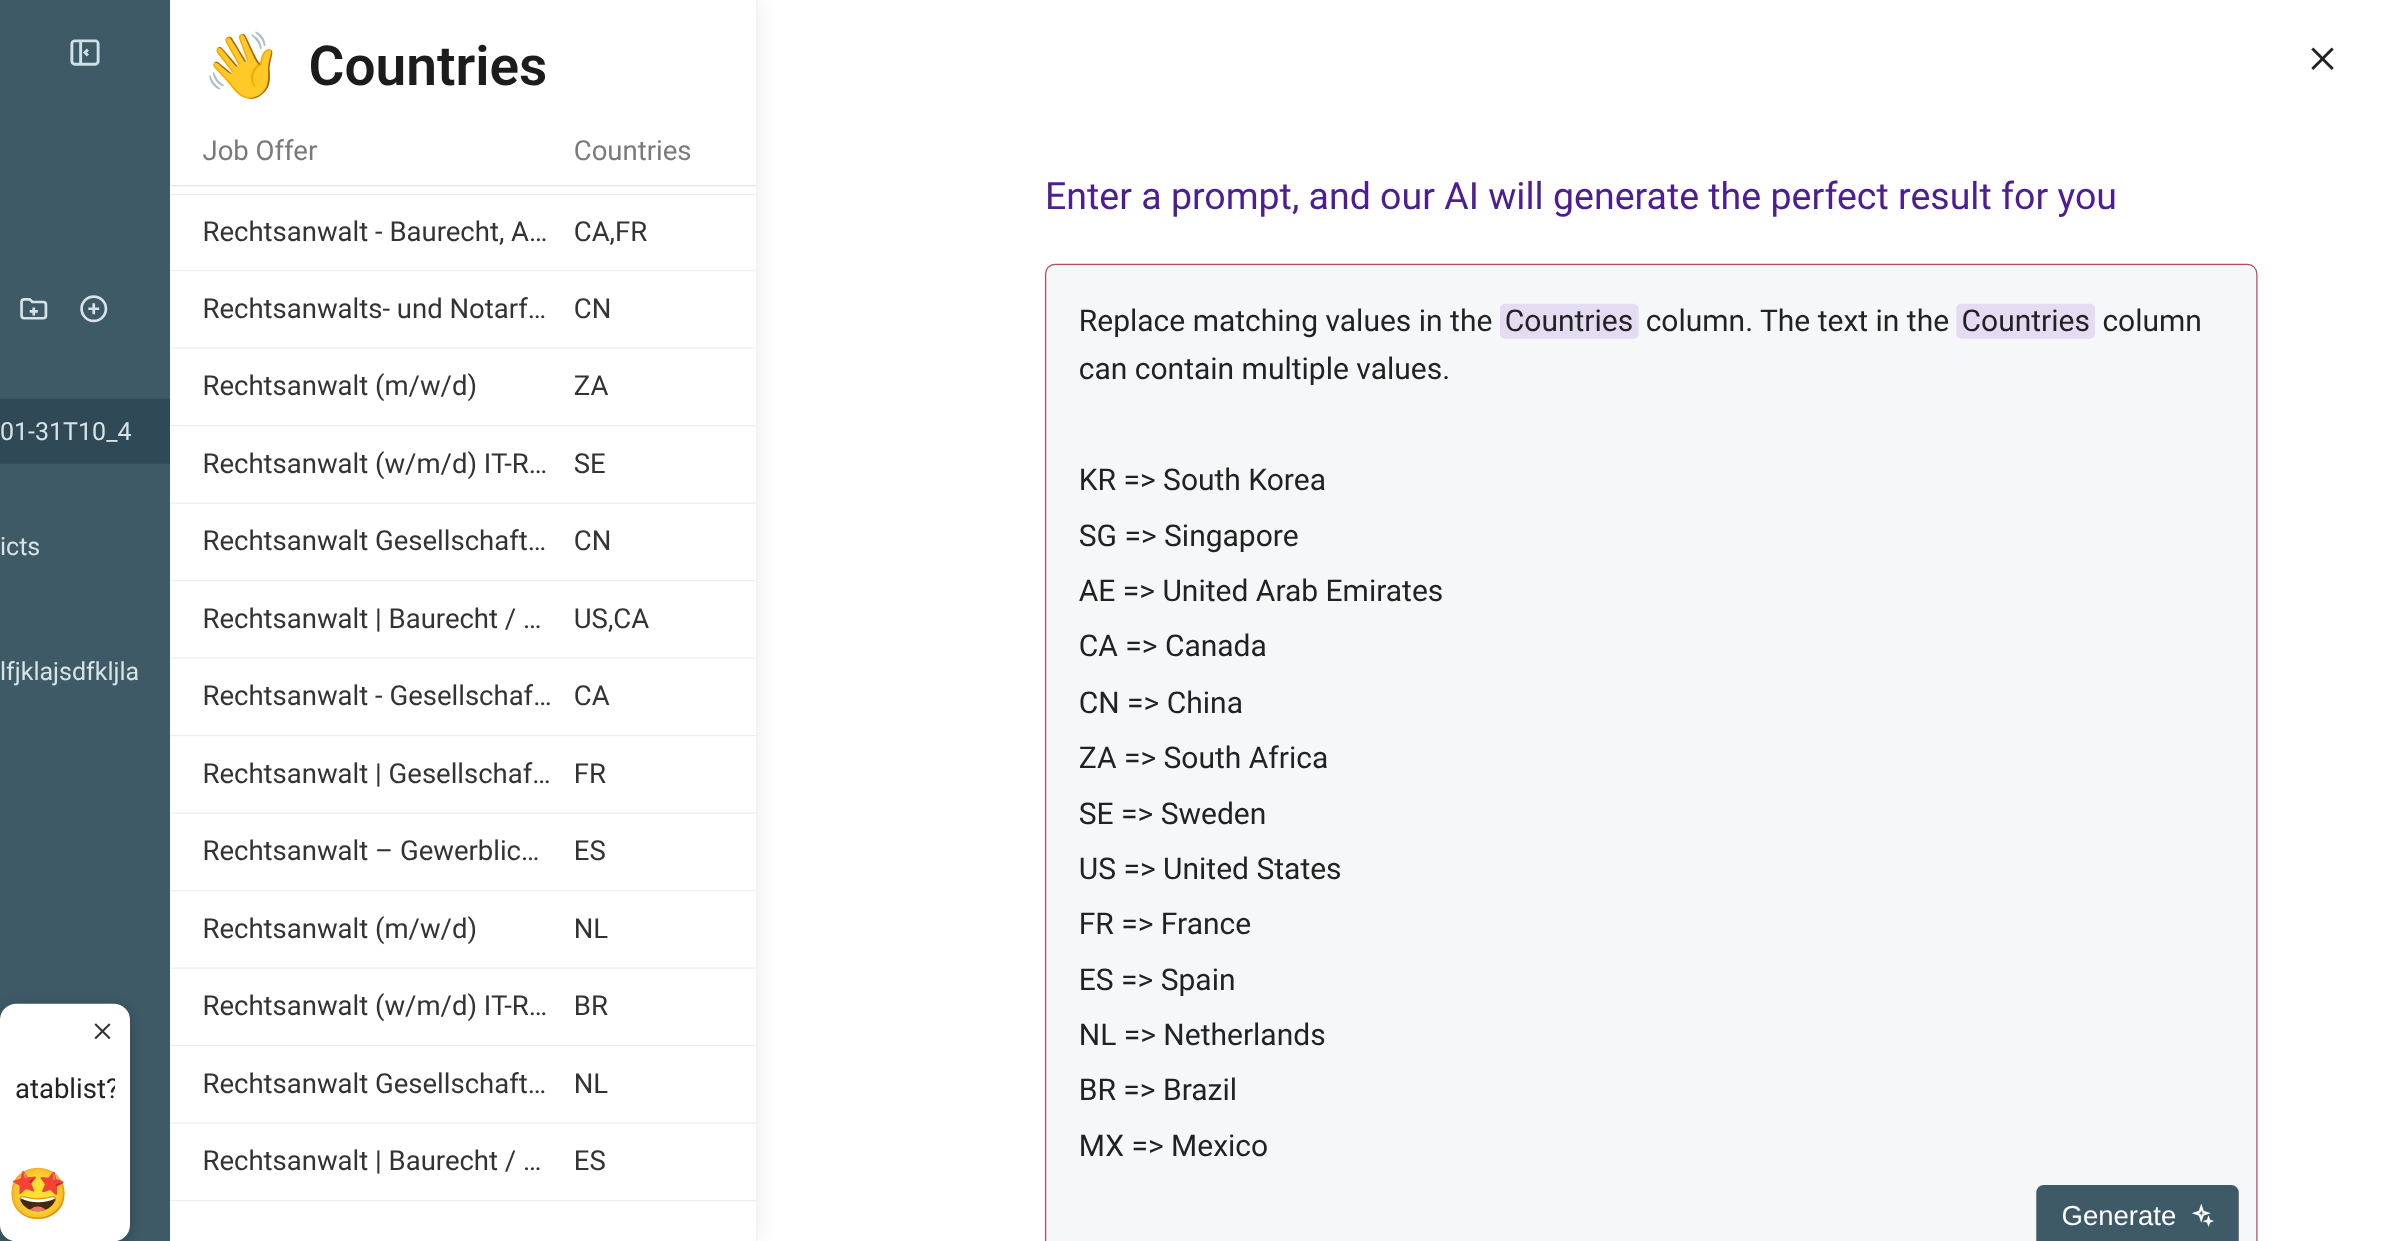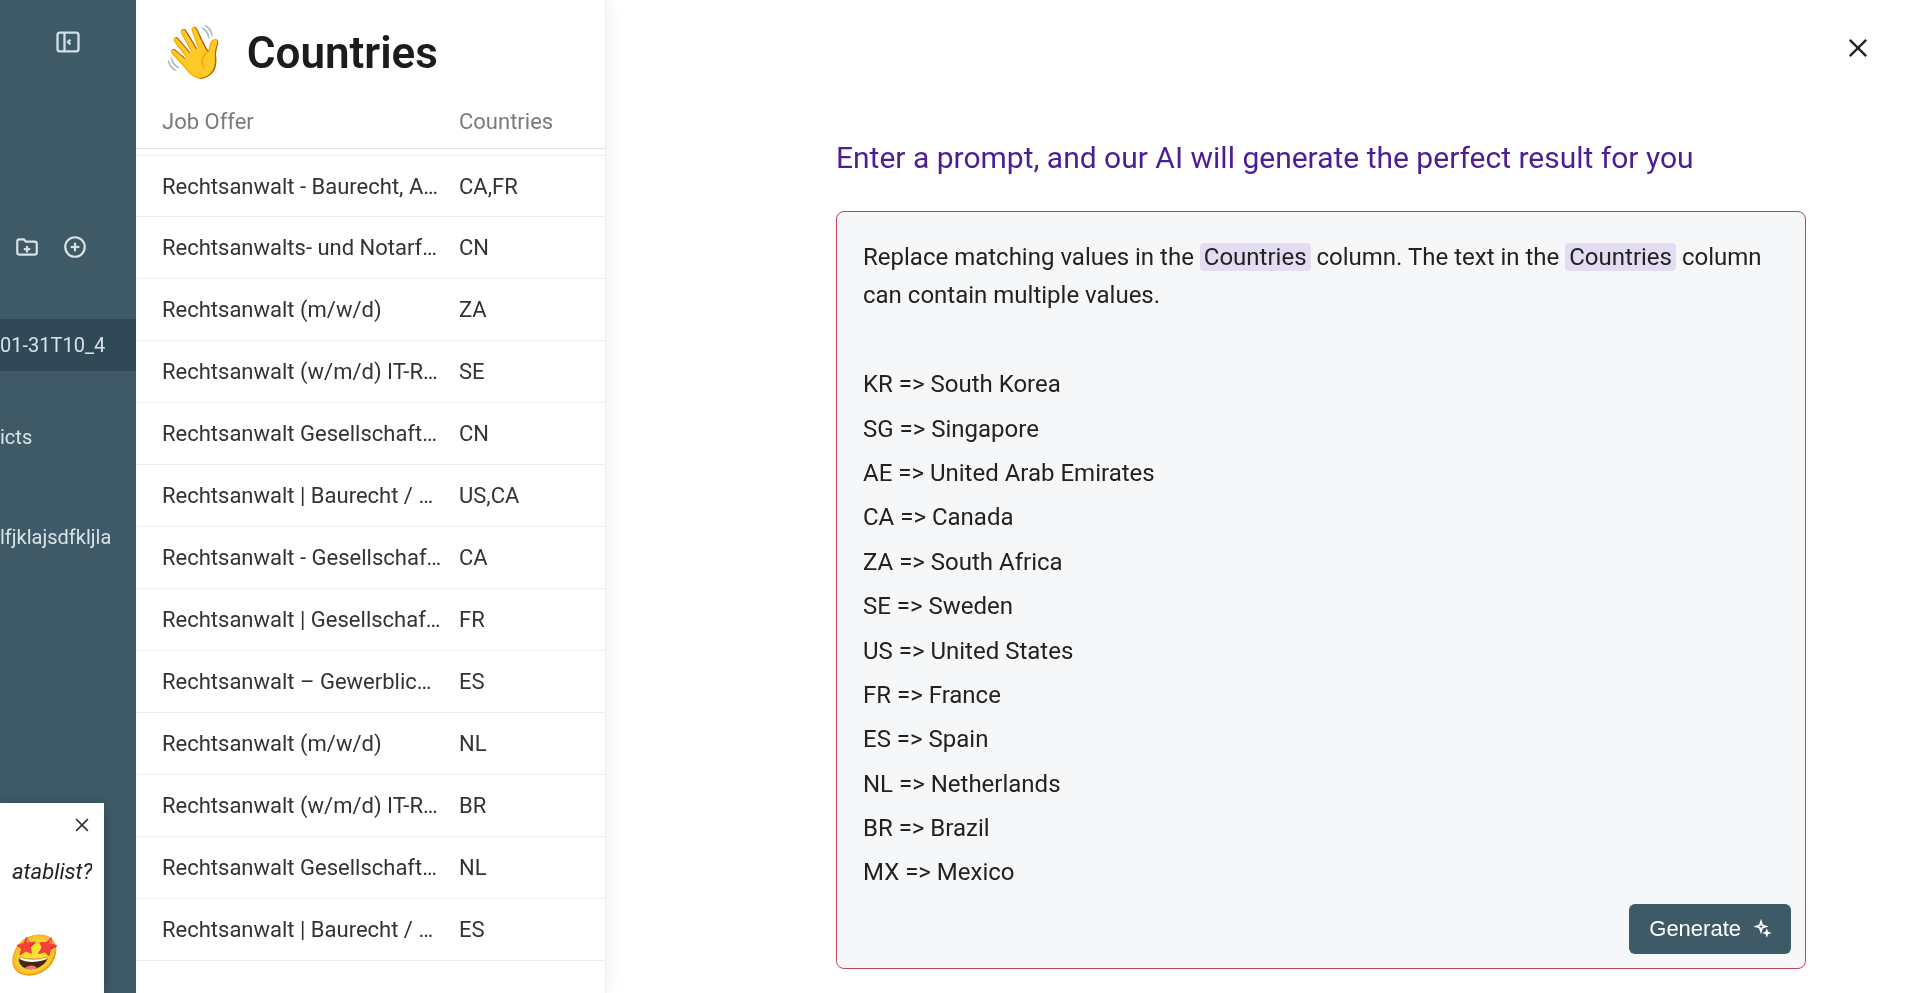--- a/index.html
+++ b/index.html
@@ -24,25 +24,24 @@
   .rail-item { white-space:nowrap; overflow:hidden; padding:10px 0; }
   .rail-gap1 { height: 44px; }
   .rail-gap2 { height: 56px; }
 
   
   .help-card {
     position:absolute;
     left:0; bottom:0;
     width:104px; height:190px;
     background:#fff;
-    border-radius:0;
+    border-radius:13px;
     box-shadow:0 2px 10px rgba(0,0,0,.2);
     padding:10px 12px;
     color:#222;
-    font-style:italic;
   }
   .help-close { position:absolute; top:10px; right:12px; font-size:24px; color:#333; cursor:pointer; }
   .help-text { margin-top:46px; font-size:22px; color:#222; white-space:nowrap; overflow:hidden; }
   .help-emoji { position:absolute; bottom:14px; left:6px; font-size:40px; }
 
   
   .data-panel {
     width: 470px;
     border-right:1px solid #eee;
     background:#fff;
@@ -215,20 +214,21 @@
       <div class="prompt-box">
         <p>
           <span>Replace matching values in the </span><span class="tok">Countries</span><span> column. The text in the </span><span class="tok">Countries</span><span> column can contain multiple values.</span>
         </p>
         <p>&nbsp;</p>
         <div id="mappings">
             <p>KR =&gt; South Korea</p>
             <p>SG =&gt; Singapore</p>
             <p>AE =&gt; United Arab Emirates</p>
             <p>CA =&gt; Canada</p>
+            <p>CN =&gt; China</p>
             <p>ZA =&gt; South Africa</p>
             <p>SE =&gt; Sweden</p>
             <p>US =&gt; United States</p>
             <p>FR =&gt; France</p>
             <p>ES =&gt; Spain</p>
             <p>NL =&gt; Netherlands</p>
             <p>BR =&gt; Brazil</p>
             <p>MX =&gt; Mexico</p>
           </div>
 

